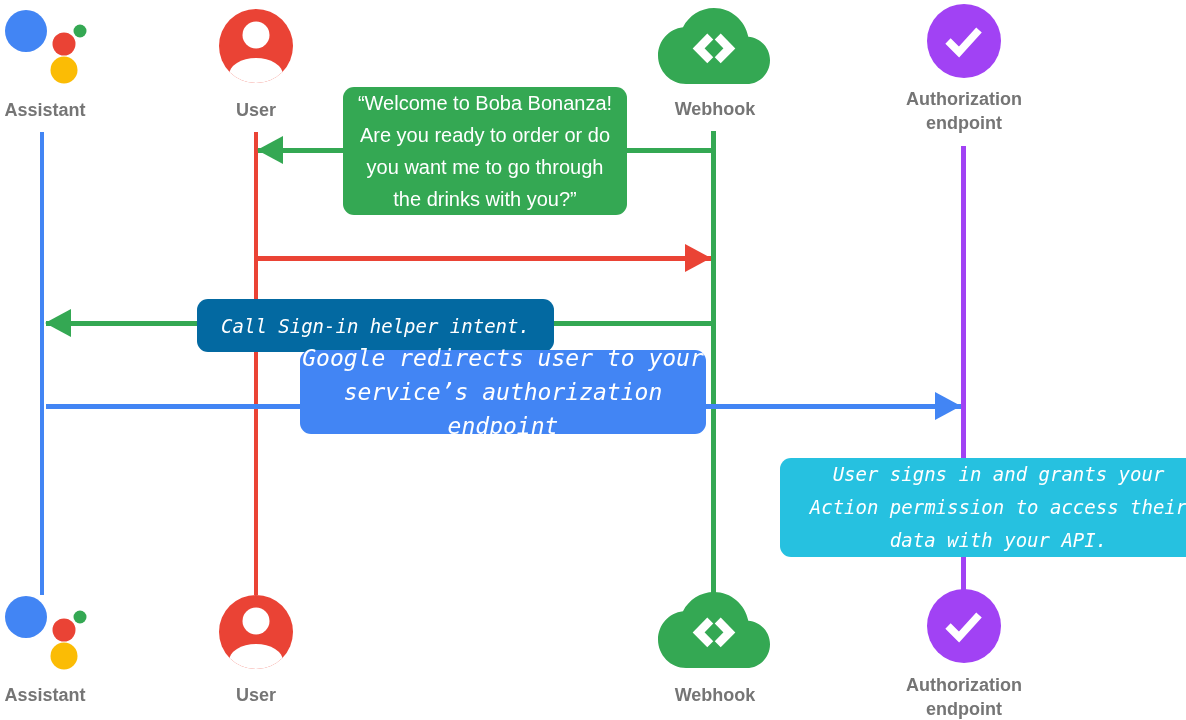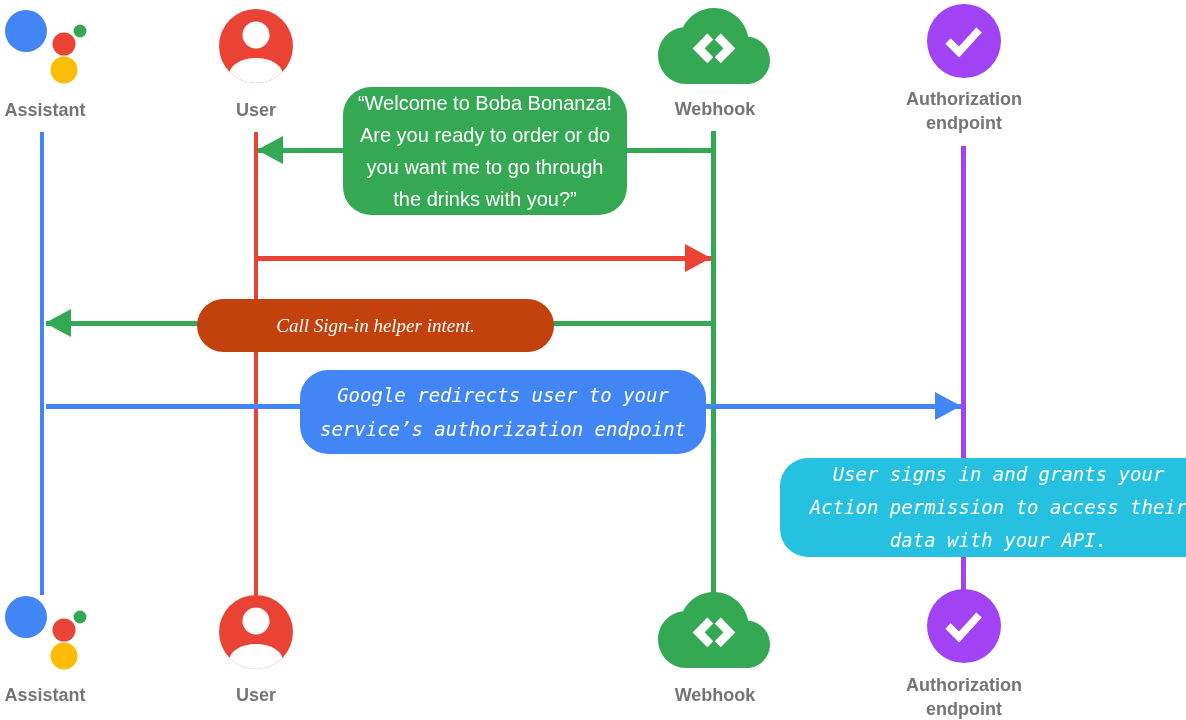--- a/index.html
+++ b/index.html
@@ -34,32 +34,32 @@
   #msg3-line { left: 46px;  top: 321px; width: 666px; background: #34A853; }
   #msg3-head { left: 45px;  top: 309px; border-right: 26px solid #34A853; }
   #msg4-line { left: 46px;  top: 404px; width: 915px; background: #4285F4; }
   #msg4-head { left: 935px; top: 392px; border-left: 26px solid #4285F4; }
 
   
   .bubble {
     position: absolute; z-index: 3;
     display: flex; align-items: center; justify-content: center;
     color: #ffffff; text-align: center; white-space: pre-line;
-    border-radius: 28px;
+    border-radius: 11px;
   }
   .bubble.sans { font-family: "Liberation Sans", sans-serif; }
   .bubble.mono { font-family: "DejaVu Sans Mono", monospace; font-style: italic; }
   #bubble-welcome  { left: 343px; top: 87px;  width: 284px; height: 128px; background: #34A853;
                      font-size: 20px; line-height: 32px; }
   #bubble-order    { left: 390px; top: 236px; width: 192px; height: 47px;  background: #EA4335;
                      font-size: 21px; border-radius: 24px; }
-  #bubble-signin   { left: 197px; top: 299px; width: 357px; height: 53px;  background: #c2410c;
-                     font-size: 19px; font-family: Liberation Serif, serif; }
-  #bubble-redirect { left: 300px; top: 370px; width: 406px; height: 84px;  background: #4285F4;
-                     font-size: 19px; line-height: 34px; }
+  #bubble-signin   { left: 197px; top: 299px; width: 357px; height: 53px;  background: #0369a1;
+                     font-size: 19px; }
+  #bubble-redirect { left: 300px; top: 350px; width: 406px; height: 84px;  background: #4285F4;
+                     font-size: 23px; line-height: 34px; }
   #bubble-grants   { left: 740px; top: 458px; width: 437px; height: 99px;  background: #26C1E0;
                      font-size: 19px; line-height: 33px; margin-left: 40px; }
 
   
   .icon { position: absolute; z-index: 4; line-height: 0; }
   #assistant-icon-top    { left: 2px;   top: 4px; }
   #assistant-icon-bottom { left: 2px;   top: 590px; }
   #user-icon-top         { left: 216px; top: 6px; }
   #user-icon-bottom      { left: 216px; top: 592px; }
   #webhook-icon-top      { left: 658px; top: 8px; }

